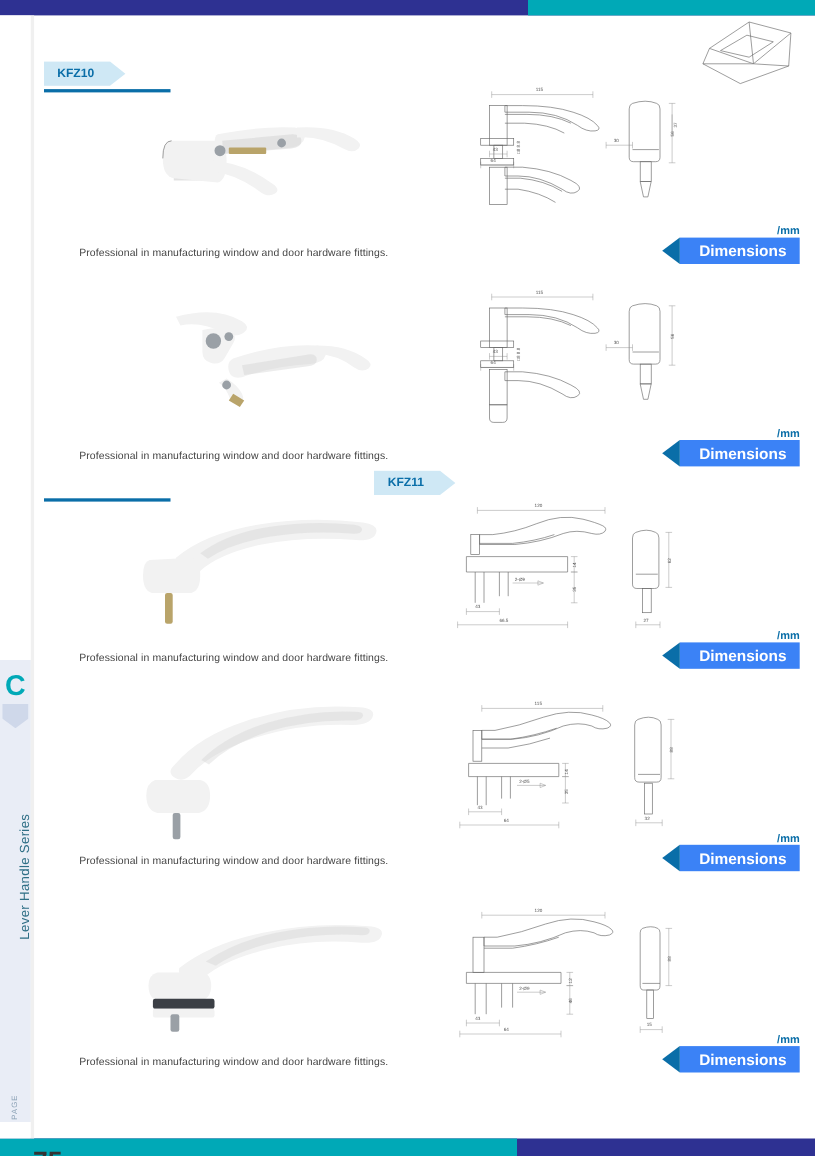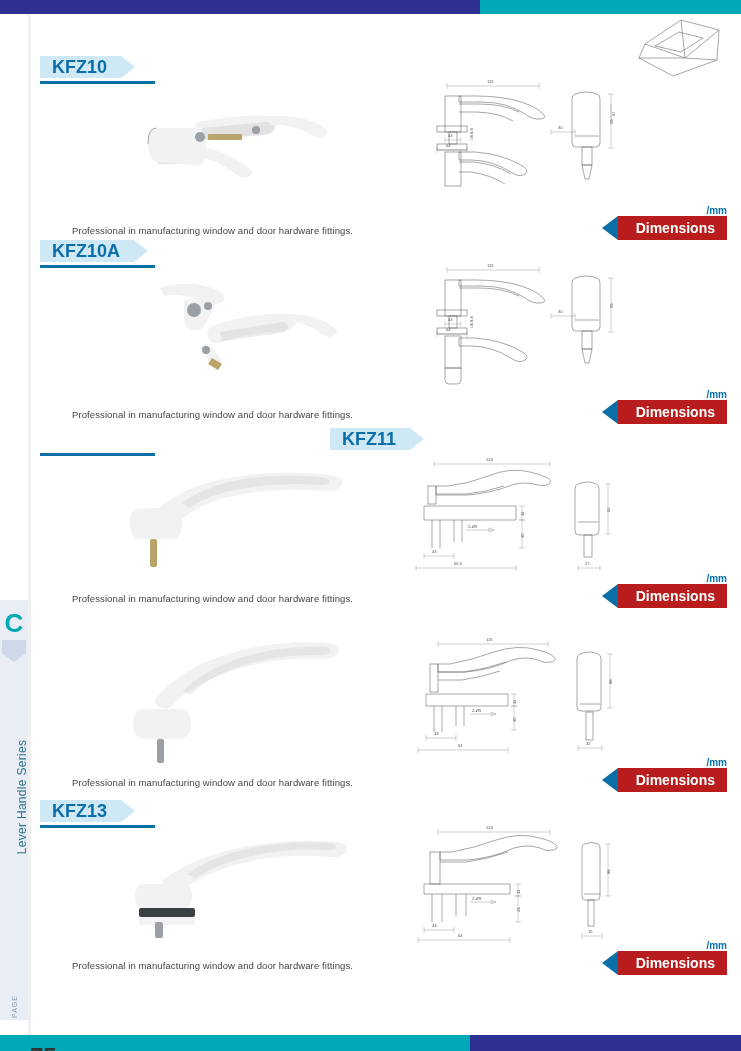--- a/index.html
+++ b/index.html
@@ -40,38 +40,38 @@
   }
   .page-number{
     position:absolute;left:30px;top:1043px;font-size:24px;font-weight:bold;color:#333;
   }
   .left-line{position:absolute;left:28px;top:14px;width:3px;height:1021px;background:#f0f0f0;}
 
   
   .block{position:absolute;left:40px;width:660px;}
   .code-tag{
     position:relative;display:inline-block;height:22px;line-height:22px;
-    padding:0 14px 0 12px;color:#0a6ea8;font-weight:bold;font-size:18px;
+    padding:0 14px 0 12px;color:#0a6ea8;font-weight:bold;font-size:11px;
     background:#cfe8f5;
   }
   .code-tag:after{
     content:"";position:absolute;right:-14px;top:0;border-left:14px solid #cfe8f5;
     border-top:11px solid transparent;border-bottom:11px solid transparent;
   }
   .code-underline{
     position:relative;margin-top:3px;width:115px;height:3px;background:#0a6ea8;
   }
   .tagline{
     font-size:9.5px;color:#444;letter-spacing:.1px;
   }
   .dim-row{position:absolute;right:8px;}
   .mm{font-size:10px;font-weight:bold;color:#0a6ea8;text-align:right;}
   .dim-tag{
     position:relative;display:inline-block;height:24px;line-height:24px;
-    padding:0 12px 0 18px;color:#fff;font-weight:bold;font-size:14px;background:#b91c1c;
+    padding:0 12px 0 18px;color:#fff;font-weight:bold;font-size:14px;background:#3b82f6;
   }
   .dim-tag:before{
     content:"";position:absolute;left:-16px;top:0;border-right:16px solid #0a6ea8;
     border-top:12px solid transparent;border-bottom:12px solid transparent;
   }
   .photo{position:absolute;}
   .drawing{position:absolute;}
   .hero{position:absolute;right:16px;top:14px;width:92px;height:68px;}
 
   svg{display:block;}
@@ -168,24 +168,20 @@
       <text class="dtxt" x="200" y="42" transform="rotate(-90 200,42)">37</text>
     </svg>
   </div>
 
   <div class="tagline" style="position:absolute;left:72px;top:225px;">Professional in manufacturing window and door hardware fittings.</div>
   <div class="dim-row" style="top:205px;right:14px;text-align:right;">
     <div class="mm">/mm</div>
     <div class="dim-tag">Dimensions</div>
   </div>
 
-  <div class="block" style="top:240px;">
-    <div class="code-tag">KFZ10A</div>
-    <div class="code-underline"></div>
-  </div>
 
   <div class="photo" style="left:150px;top:262px;">
     <svg width="210" height="130" viewBox="0 0 210 130">
       <path class="hl2" d="M10,26 q36,-10 60,4 q8,5 2,10 q-8,6 -20,0 q-20,-10 -38,-6 z"></path>
       <path class="hl2" d="M34,38 q16,-4 26,2 q6,4 2,10 l-8,14 q-4,6 -12,4 q-8,-2 -8,-10 z"></path>
       <circle class="dk" cx="44" cy="48" r="7"></circle>
       <circle class="dk" cx="58" cy="44" r="4"></circle>
       <path class="hl2" d="M62,64 q40,-14 76,-12 q10,1 8,9 q-2,7 -14,8 q-34,2 -62,12 q-10,2 -12,-6 q-2,-8 4,-11 z"></path>
       <path class="hl3" d="M70,70 l62,-10 q6,0 6,5 q0,5 -8,6 l-58,8 z" opacity=".4"></path>
       <path class="hl2" d="M138,52 q28,0 44,12 q8,5 3,9 q-6,4 -13,-1 q-16,-12 -34,-12 z"></path>
@@ -321,24 +317,20 @@
       <text class="dtxt" x="176" y="115">32</text>
     </svg>
   </div>
 
   <div class="tagline" style="position:absolute;left:72px;top:777px;">Professional in manufacturing window and door hardware fittings.</div>
   <div class="dim-row" style="top:757px;right:14px;text-align:right;">
     <div class="mm">/mm</div>
     <div class="dim-tag">Dimensions</div>
   </div>
 
-  <div class="block" style="top:800px;">
-    <div class="code-tag">KFZ13</div>
-    <div class="code-underline"></div>
-  </div>
 
   <div class="photo" style="left:125px;top:822px;">
     <svg width="235" height="120" viewBox="0 0 235 120">
       <path class="hl2" d="M38,58 q28,-22 76,-32 q46,-10 96,-6 q14,1 12,8 q-2,8 -18,7 q-46,-4 -86,6 q-40,10 -58,26 q-8,7 -16,2 q-8,-5 -6,-11 z"></path>
       <path class="hl3" d="M62,52 q26,-18 64,-26 q40,-8 78,-5 q8,0 7,4 q-1,4 -10,3 q-38,-2 -74,6 q-36,8 -56,22 z" opacity=".35"></path>
       <path class="hl2" d="M18,62 q-8,2 -8,12 q0,12 9,14 h38 q10,-2 10,-14 q0,-11 -9,-12 z"></path>
       <rect x="14" y="86" width="56" height="9" rx="2" fill="#3b3f45"></rect>
       <rect class="hl2" x="14" y="95" width="56" height="8" rx="2"></rect>
       <rect class="dk" x="30" y="100" width="8" height="16" rx="2"></rect>
     </svg>

